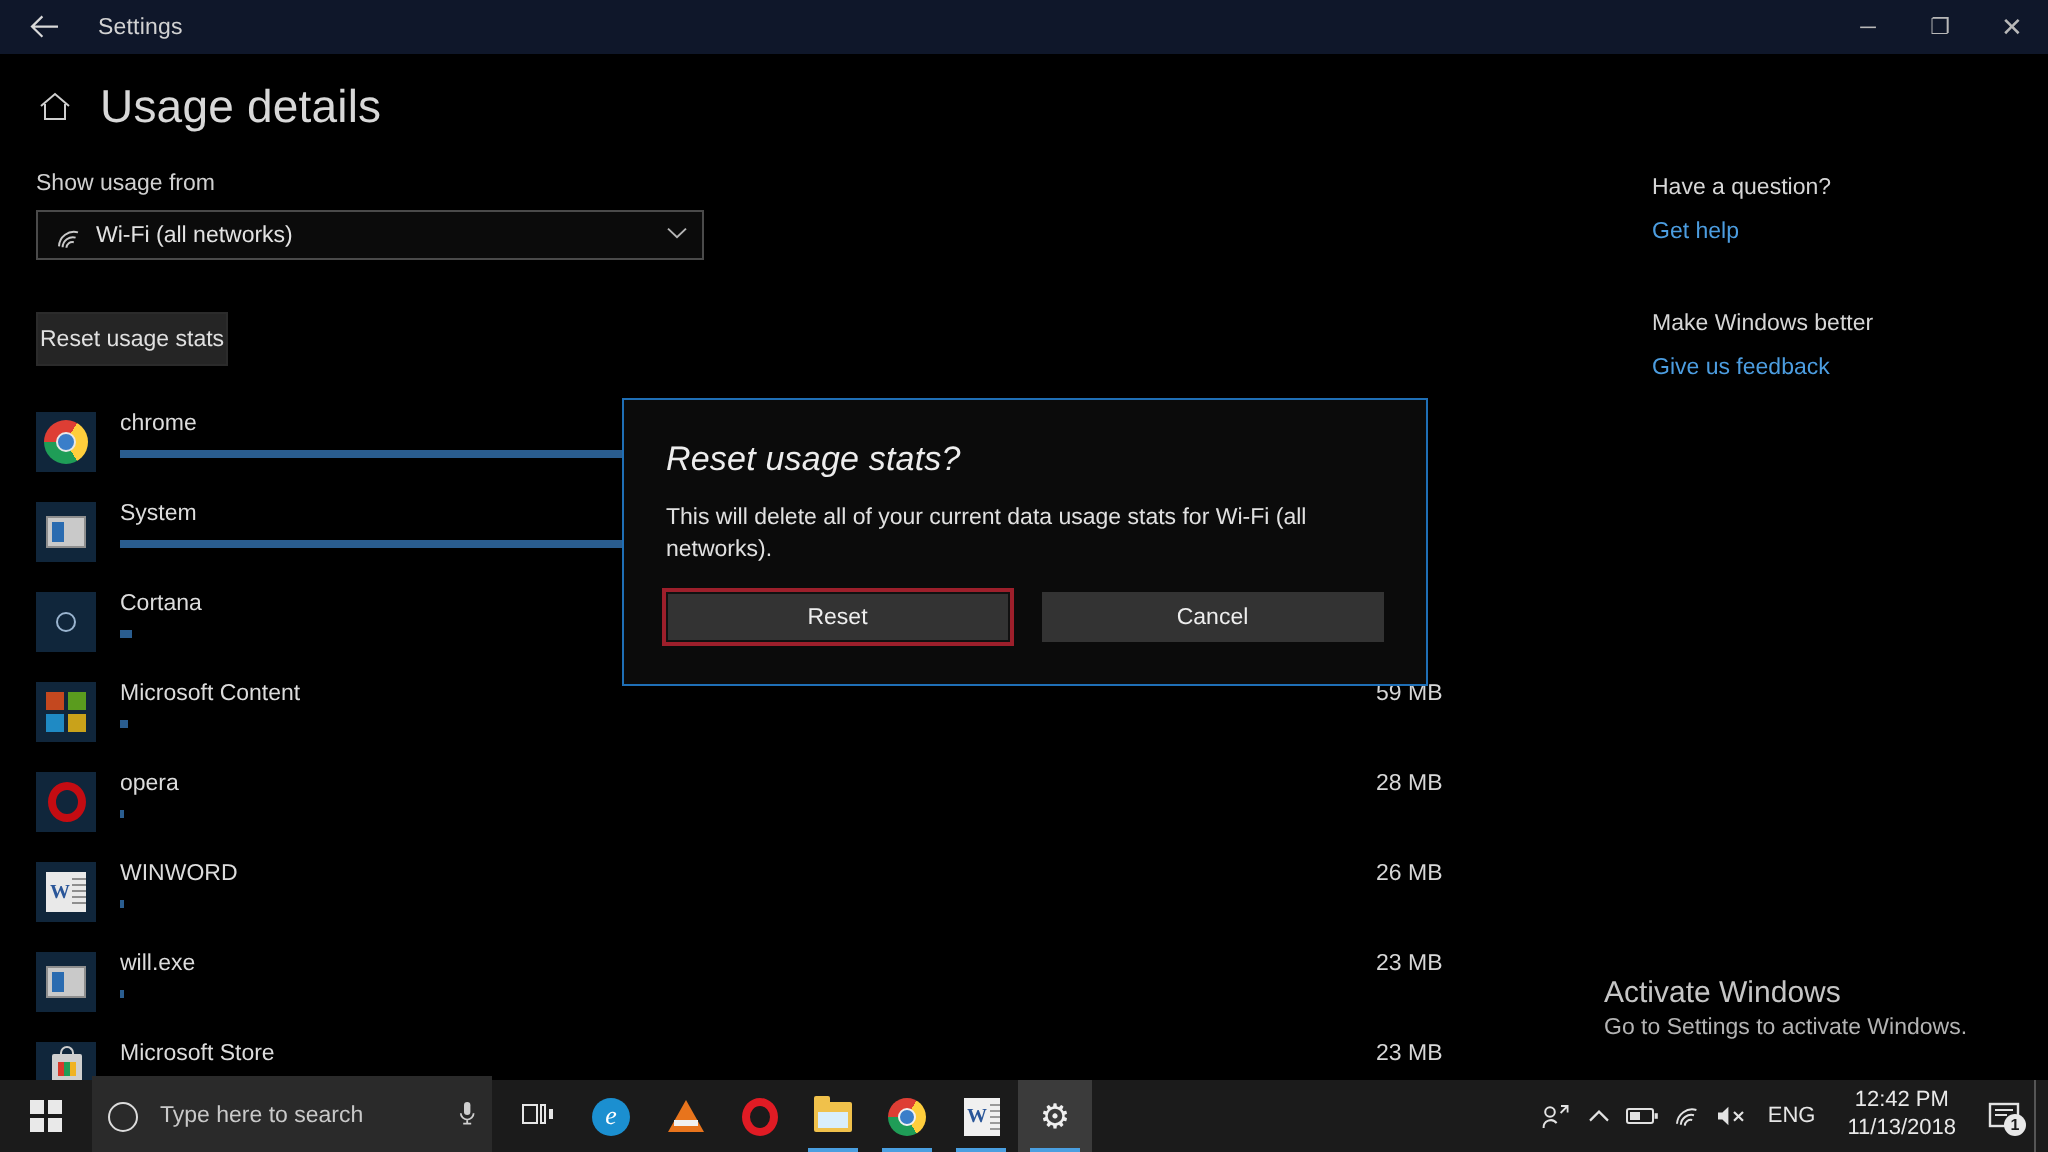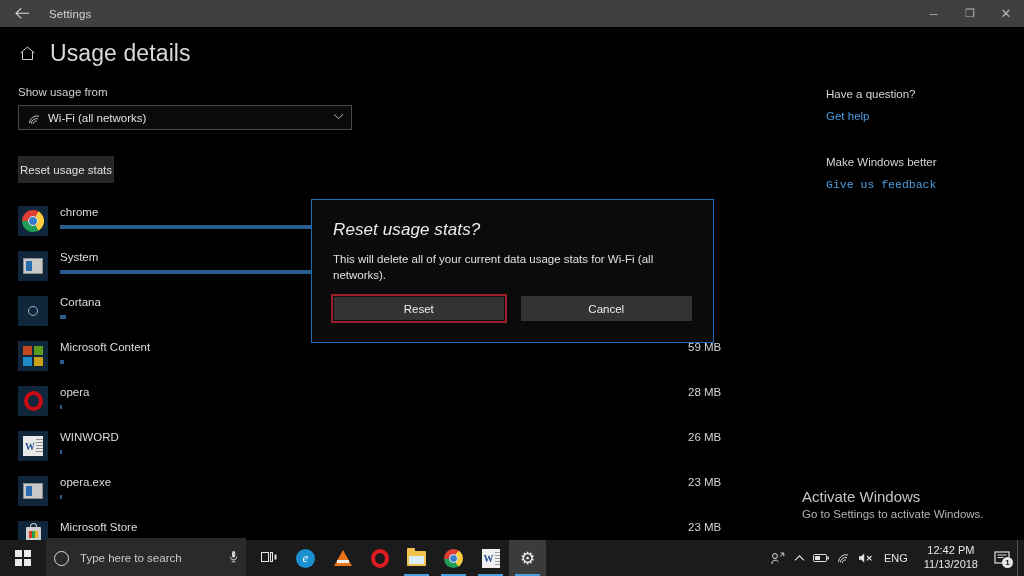--- a/index.html
+++ b/index.html
@@ -14,21 +14,21 @@
     font-family: "Liberation Sans", sans-serif;
     position: relative;
     color: #e6e6e6;
   }
 
   
   .titlebar {
     position: absolute;
     left: 0; top: 0;
     width: 1024px; height: 27px;
-    background: #404040;
+    background: #0f172a;
     display: flex;
     align-items: center;
   }
   .back-btn {
     width: 44px; height: 27px;
     display: flex; align-items: center; justify-content: center;
     color: #d9d9d9;
     font-size: 15px;
     line-height: 1;
   }
@@ -255,21 +255,21 @@
     font-size: 11.5px;
     color: #d6d6d6;
     margin-bottom: 6px;
   }
   .rail-link {
     font-size: 11.5px;
     color: #4c9de0;
     margin-bottom: 34px;
     display: inline-block;
   }
-  .rail-link.last { margin-bottom: 16px; font-family: Liberation Mono, monospace; }
+  .rail-link.last { margin-bottom: 16px; }
 
   
   .watermark {
     position: absolute;
     left: 802px; top: 488px;
     color: #b9b9b9;
   }
   .watermark .wm-title {
     font-size: 15px;
     font-weight: 400;
@@ -611,21 +611,21 @@
           </div>
       </div>
       <div class="app-size">26 MB</div>
     </div>
 
     <div class="app-row">
       <div class="app-icon">
           <div class="ic-window"></div>
         </div>
       <div class="app-mid">
-        <div class="app-name">opera.exe</div>
+        <div class="app-name">will.exe</div>
         <div class="bar-track">
             <div class="bar-fill" style="width:0.4%"></div>
           </div>
       </div>
       <div class="app-size">23 MB</div>
     </div>
 
     <div class="app-row">
       <div class="app-icon">
           <div class="ic-store"></div>

